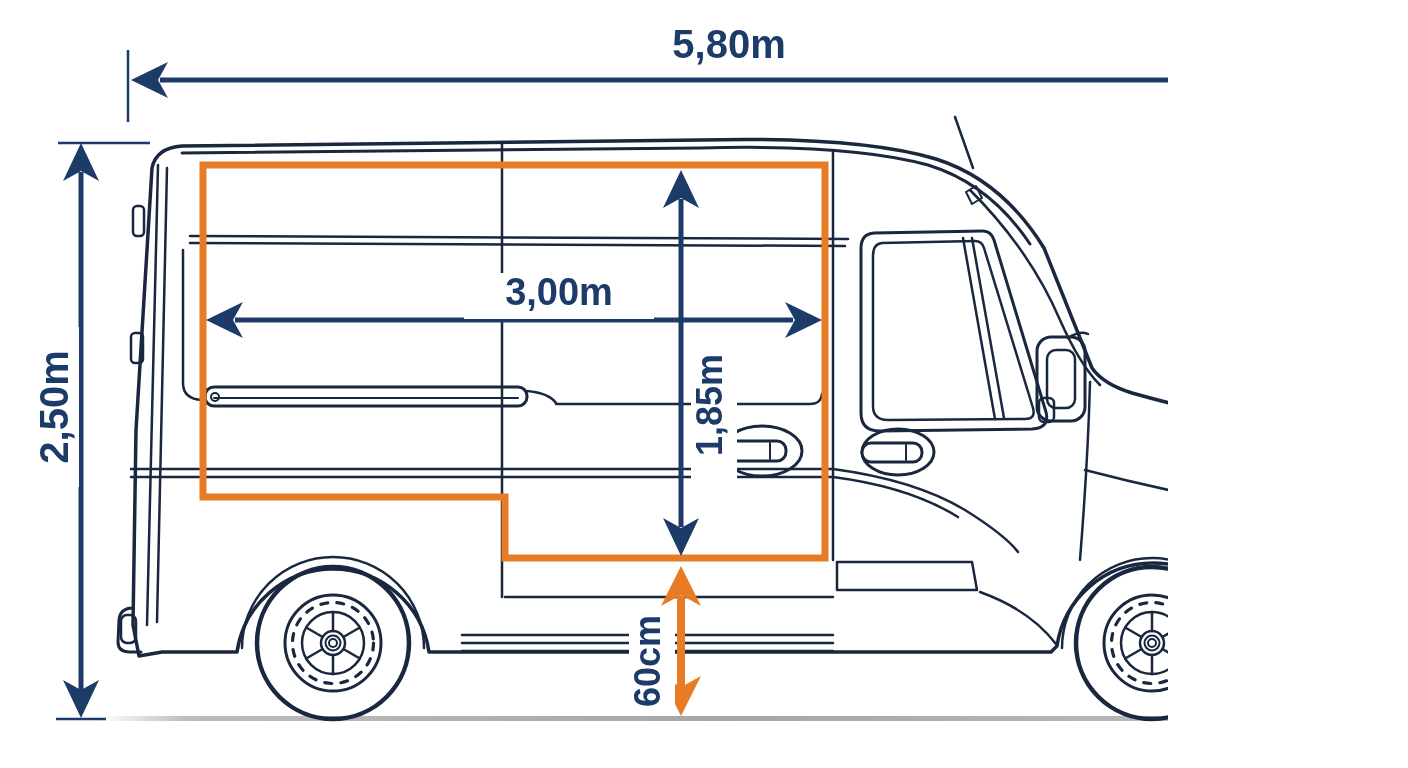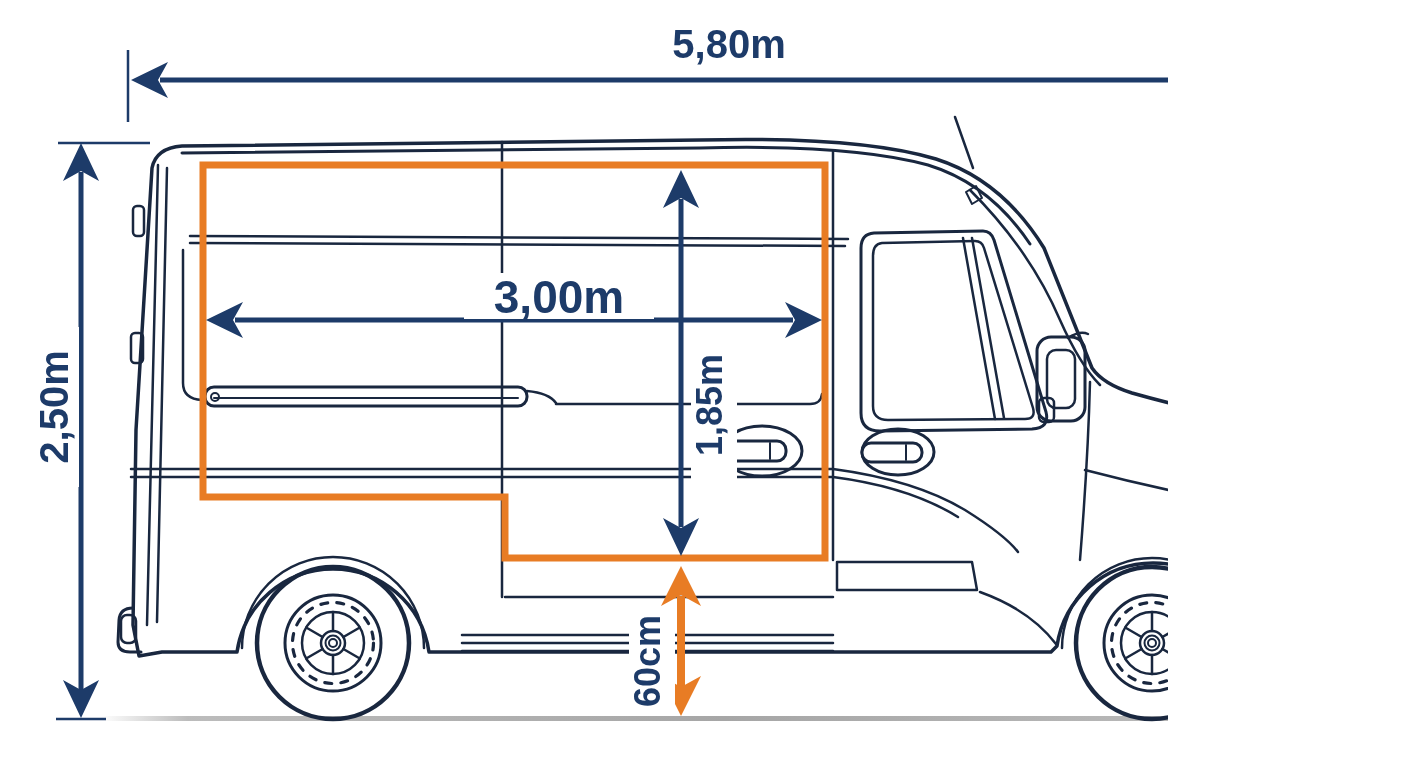--- a/index.html
+++ b/index.html
@@ -7,21 +7,21 @@
     position:relative;width:1168px;height:768px;background:#ffffff;
     overflow:hidden;font-family:"Liberation Sans",sans-serif;
   }
   .stage svg{position:absolute;left:0;top:0;}
   .dim-label{
     position:absolute;font-weight:700;color:#1d3b69;text-align:center;
     line-height:1.05;background:#ffffff;white-space:nowrap;
   }
   .lbl-length  {left:629px;top:23px;width:200px;height:46px;font-size:40px;}
   .lbl-height  {left:-24px;top:384px;width:160px;height:46px;font-size:40px;transform:rotate(-90deg);}
-  .lbl-cargo-l {left:464px;top:273px;width:190px;height:46px;font-size:46px;}
+  .lbl-cargo-l {left:464px;top:273px;width:190px;height:46px;font-size:38px;}
   .lbl-cargo-h {left:639px;top:382px;width:150px;height:46px;font-size:36px;transform:rotate(-90deg);}
   .lbl-load-h  {left:597px;top:638px;width:110px;height:46px;font-size:36px;transform:rotate(-90deg);}
 </style>
 </head>
 <body>
 
 <div class="stage">
 
   <svg width="1408" height="768" viewBox="0 0 1408 768">
     <defs>

